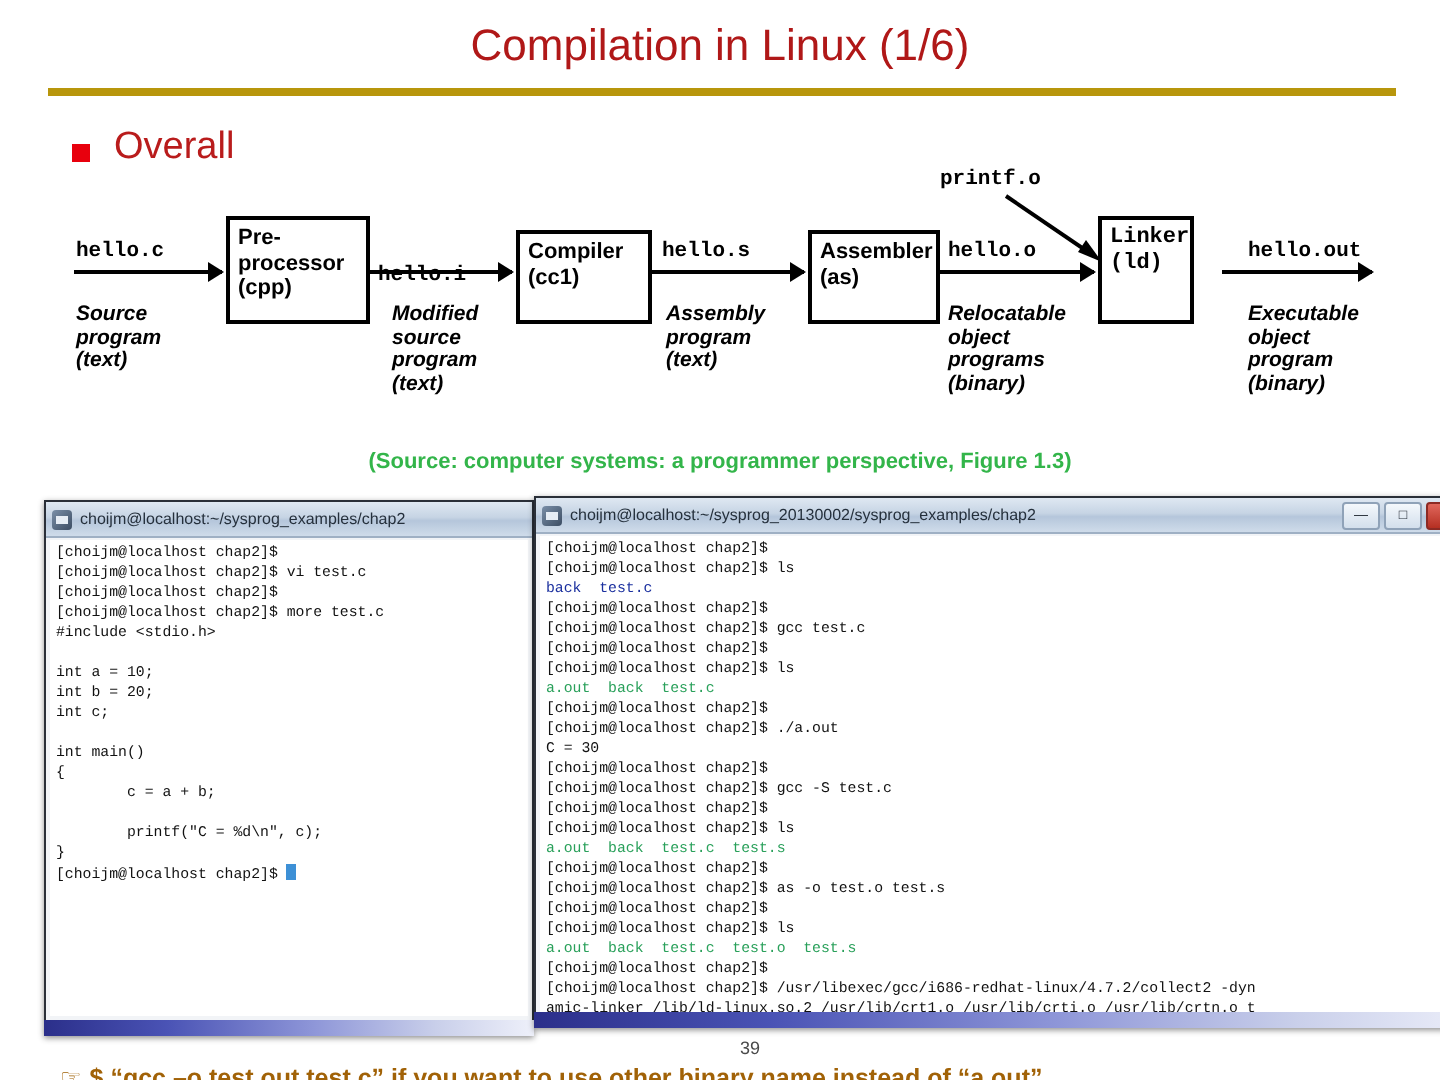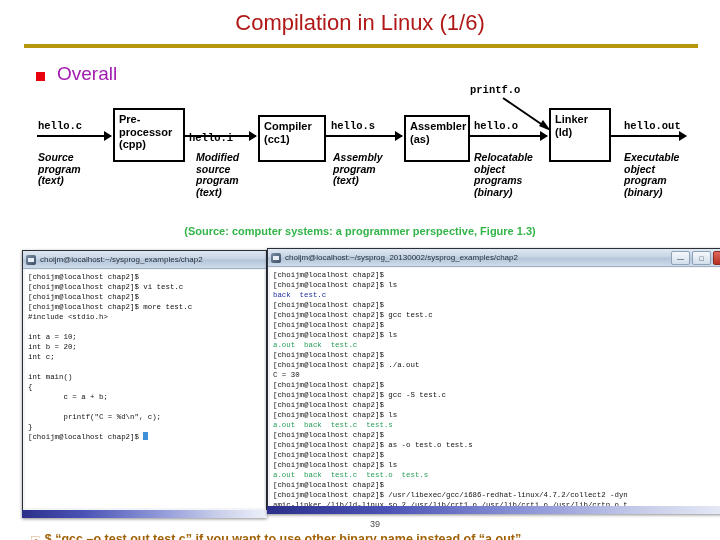--- a/index.html
+++ b/index.html
@@ -14,21 +14,21 @@
     font-size:22px;color:#b01818;font-family:"Liberation Sans", sans-serif;
     letter-spacing:0px;
   }
   .title-rule{
     position:absolute;left:24px;top:44px;width:674px;height:4px;
     background:#b8960c;
   }
   
   .bullet-row{position:absolute;left:36px;top:63px;display:flex;align-items:center;gap:12px;}
   .bullet-sq{width:9px;height:9px;background:#e8000d;display:block;margin-top:4px;}
-  .bullet-text{font-size:19px;color:#a21caf;}
+  .bullet-text{font-size:19px;color:#b91c1c;}
   
   .diagram{position:absolute;left:0;top:80px;width:720px;height:145px;}
   .dbox{
     position:absolute;border:2px solid #000;background:#fff;
     font-family:"Liberation Sans", sans-serif;font-size:11px;line-height:12.5px;
     color:#000;padding:3px 4px 0 4px;box-sizing:border-box;font-weight:600;
   }
   .flabel{
     position:absolute;font-family:"Liberation Mono", monospace;
     font-size:10.5px;font-weight:700;color:#000;white-space:nowrap;
@@ -134,21 +134,21 @@
 
 <div class="diagram">
 
   <div class="dbox" style="left:113px;top:28px;width:72px;height:54px;">Pre-
 processor
 (cpp)</div>
   <div class="dbox" style="left:258px;top:35px;width:68px;height:47px;">Compiler
 (cc1)</div>
   <div class="dbox" style="left:404px;top:35px;width:66px;height:47px;">Assembler
 (as)</div>
-  <div class="dbox" style="left:549px;top:28px;width:62px;height:54px;">Linker
+  <div class="dbox" style="left:549px;top:28px;width:48px;height:54px;font-family:Liberation Mono, monospace;">Linker
 (ld)</div>
 
   <div class="arrow" style="left:37px;top:55px;width:74px;"></div>
   <div class="arrow" style="left:185px;top:55px;width:71px;"></div>
   <div class="arrow" style="left:326px;top:55px;width:76px;"></div>
   <div class="arrow" style="left:470px;top:55px;width:77px;"></div>
   <div class="arrow" style="left:611px;top:55px;width:75px;"></div>
 
   <svg width="80" height="45" style="position:absolute;left:495px;top:12px;">
     <line x1="8" y1="6" x2="52" y2="36" stroke="#000" stroke-width="2"></line>

